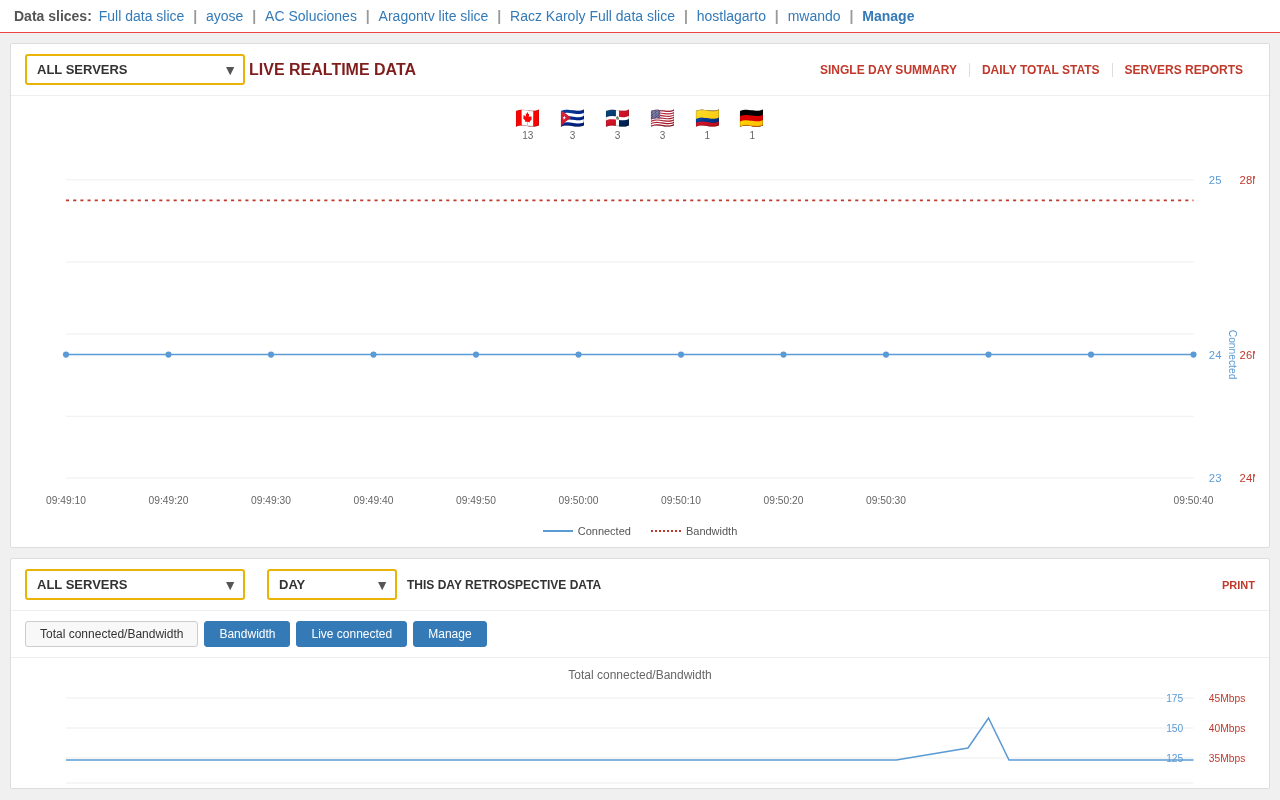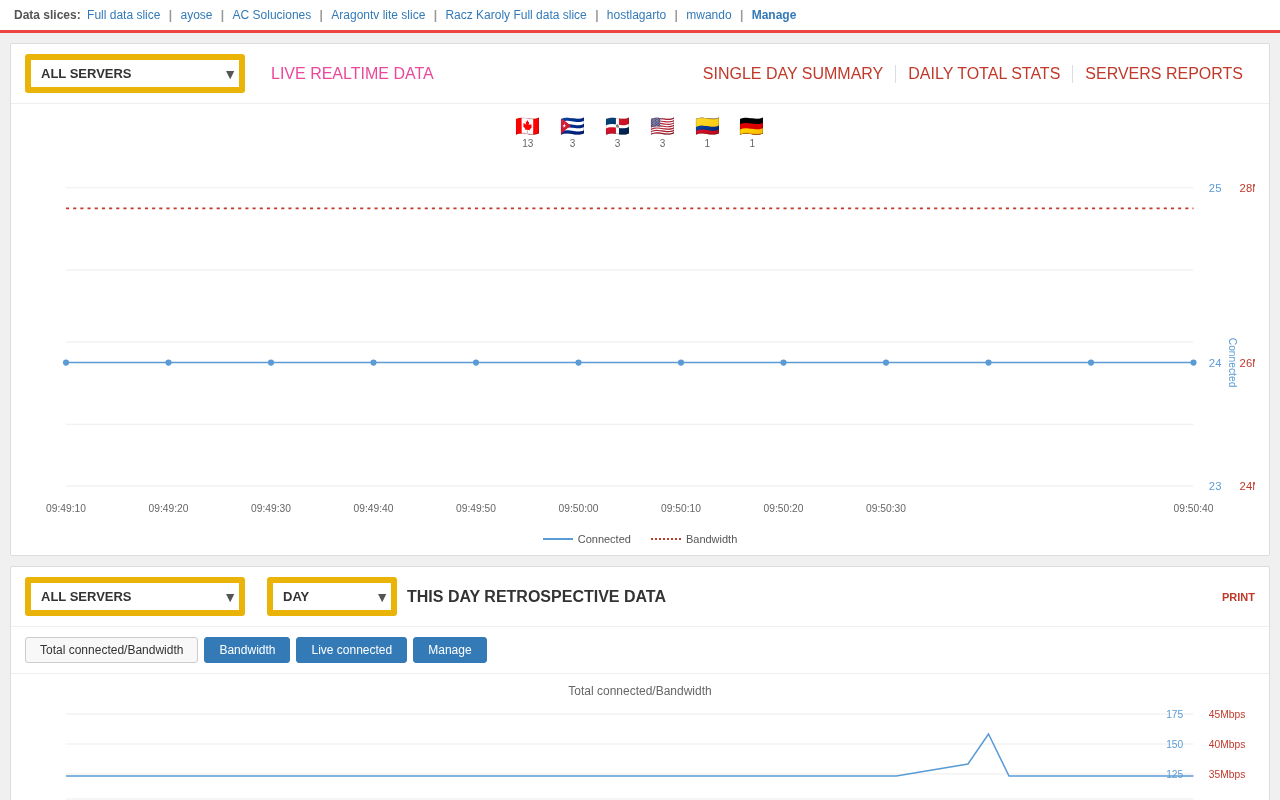--- a/index.html
+++ b/index.html
@@ -1,23 +1,23 @@
 <!DOCTYPE html>
 <html><head>
   <meta charset="utf-8">
   <style>
     * { box-sizing: border-box; margin: 0; padding: 0; }
     body { font-family: Arial, sans-serif; background: #f0f0f0; font-size: 12px; color: #333; }
 
     
     .data-slices-bar {
       background: #fff;
-      border-bottom: 3px solid #ef4444;
+      border-bottom: 1px solid #ef4444;
       padding: 8px 14px;
-      font-size: 12px;
+      font-size: 14px;
       color: #555;
     }
     .data-slices-bar span { font-weight: bold; }
     .data-slices-bar a { color: #337ab7; text-decoration: none; margin: 0 3px; }
     .data-slices-bar a.manage { font-weight: bold; }
     .separator { color: #999; margin: 0 2px; }
 
     
     .panel {
       background: #fff;
@@ -34,54 +34,54 @@
       border-bottom: 1px solid #eee;
     }
     .server-select-wrapper {
       position: relative;
       display: inline-block;
     }
     .server-select {
       appearance: none;
       -webkit-appearance: none;
       background: #fff;
-      border: 6px solid #eab308;
+      border: 2px solid #eab308;
       border-radius: 3px;
       padding: 6px 30px 6px 10px;
       font-size: 13px;
       font-weight: bold;
       color: #333;
       cursor: pointer;
       min-width: 220px;
     }
     .select-arrow {
       position: absolute;
       right: 8px;
       top: 50%;
       transform: translateY(-50%);
       pointer-events: none;
       color: #555;
       font-size: 14px;
     }
     .panel-title {
-      margin-left: 26px;
+      margin-left: 4px;
       font-size: 16px;
-      font-weight: normal;
-      color: #ec4899;
+      font-weight: bold;
+      color: #7f1d1d;
       flex: 1;
     }
     .panel-nav {
       display: flex;
       gap: 0;
     }
     .panel-nav a {
       color: #c0392b;
       text-decoration: none;
-      font-size: 16px;
-      font-weight: normal;
+      font-size: 12px;
+      font-weight: bold;
       padding: 0 12px;
       border-left: 1px solid #ddd;
     }
     .panel-nav a:first-child { border-left: none; }
 
     
     .chart-area {
       padding: 10px 14px;
       position: relative;
     }
@@ -149,21 +149,21 @@
 
     
     .panel-bottom-header {
       display: flex;
       align-items: center;
       padding: 10px 14px;
       border-bottom: 1px solid #eee;
       gap: 10px;
     }
     .panel-bottom-title {
-      font-size: 16px;
+      font-size: 12px;
       font-weight: bold;
       color: #333;
       flex: 1;
     }
     .print-link {
       color: #c0392b;
       font-size: 11px;
       font-weight: bold;
       text-decoration: none;
       padding-left: 42px;

